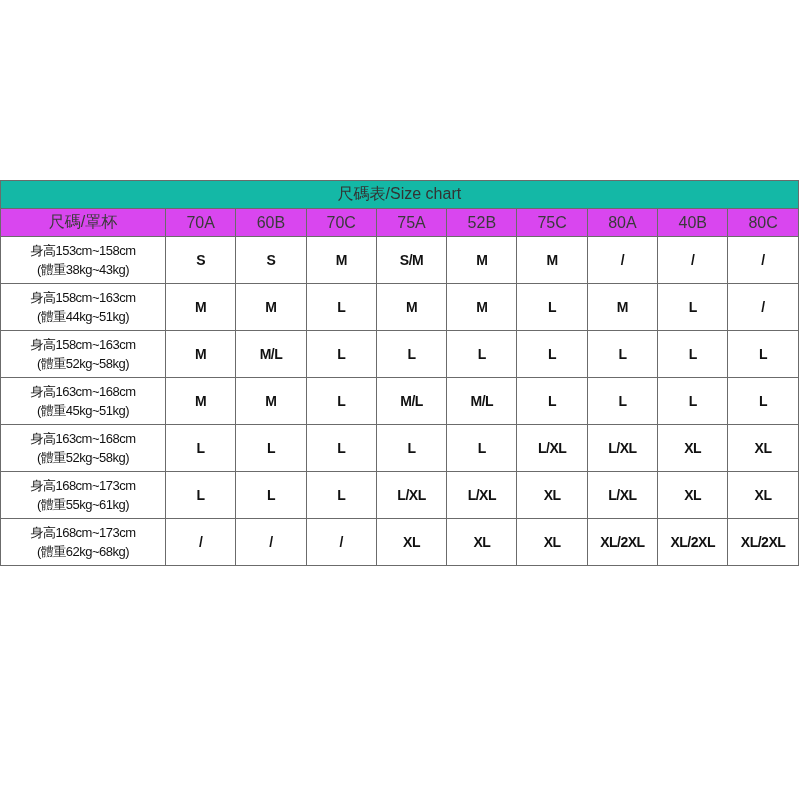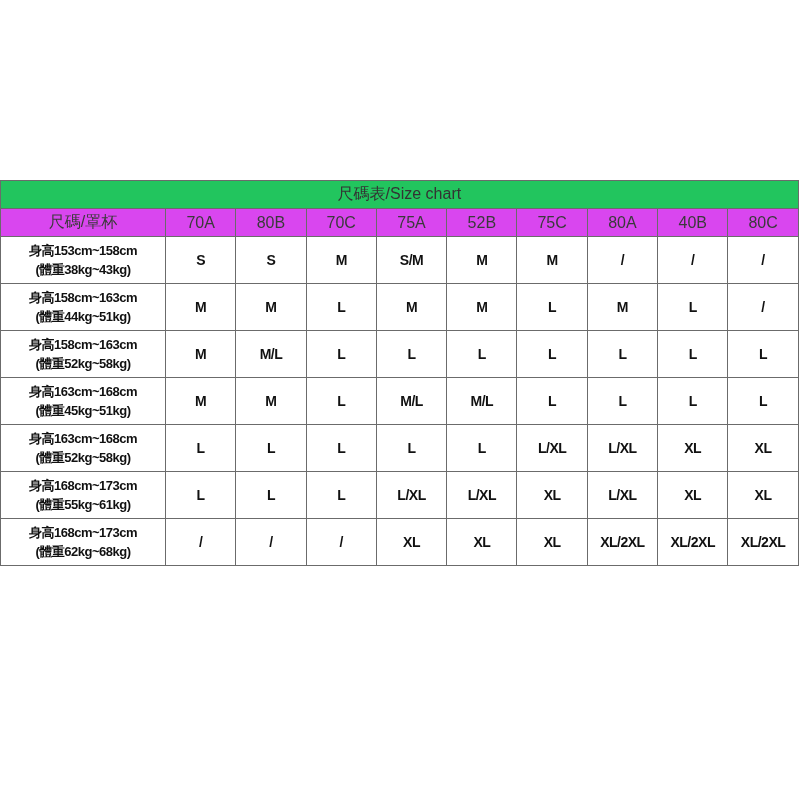--- a/index.html
+++ b/index.html
@@ -5,27 +5,27 @@
   html, body { margin: 0; padding: 0; background: #ffffff; }
   body { width: 800px; height: 800px; position: relative; overflow: hidden; font-family: "Liberation Sans", sans-serif; }
   .size-table {
     position: absolute; left: 0; top: 180px; width: 798px;
     border-collapse: collapse; table-layout: fixed;
   }
   .size-table td, .size-table th {
     border: 1px solid #6b6b6b; text-align: center; vertical-align: middle; padding: 0;
   }
   .title-row td {
-    background: #22c55e; height: 27px; font-size: 16px; color: #333333; font-weight: normal;
+    background: #14b8a6; height: 27px; font-size: 16px; color: #333333; font-weight: normal;
   }
   .header-row th {
     background: #d946ef; height: 27px; font-size: 16px; color: #3a3a3a; font-weight: normal;
   }
   .data-row td { height: 46px; background: #ffffff; }
-  .row-label { font-size: 13px; font-weight: bold; color: #111111; line-height: 19px; letter-spacing: -0.5px; }
+  .row-label { font-size: 13px; font-weight: normal; color: #111111; line-height: 19px; letter-spacing: -0.5px; }
   .row-label span { display: block; }
   .cell-val { font-size: 14px; font-weight: bold; color: #111111; letter-spacing: -0.5px; }
   col.c0 { width: 165px; }
   col.cn { width: 70.3px; }
 </style>
 </head>
 <body>
 
 <table class="size-table">
   <colgroup>
@@ -40,21 +40,21 @@
       <col class="cn">
       <col class="cn">
   </colgroup>
   <tbody id="tbody">
     <tr class="title-row">
       <td colspan="10">尺碼表/Size chart</td>
     </tr>
     <tr class="header-row">
       <th>尺碼/罩杯</th>
       <th>70A</th>
-      <th>80B</th>
+      <th>60B</th>
       <th>70C</th>
       <th>75A</th>
       <th>52B</th>
       <th>75C</th>
       <th>80A</th>
       <th>40B</th>
       <th>80C</th>
     </tr>
   <tr class="data-row">
         <td class="row-label">

